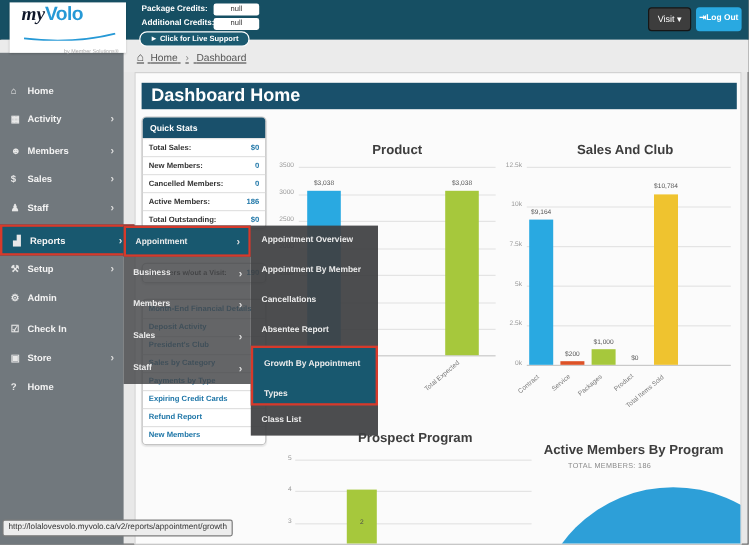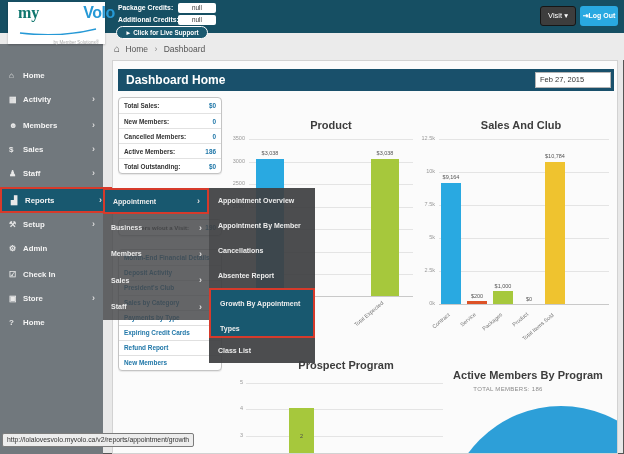--- a/index.html
+++ b/index.html
@@ -5,49 +5,49 @@
   html,body{margin:0;padding:0;background:#d8d8d8;}
   *{box-sizing:border-box;}
   #screen{position:relative;width:624px;height:454px;background:#e8e8e8;overflow:hidden;
     font-family:"Liberation Sans",sans-serif;outline:1px solid #555;outline-offset:-1px;}
   
   .topbar{position:absolute;left:0;top:0;width:624px;height:33px;background:#164f63;z-index:30;}
   .crumbstrip{position:absolute;left:0;top:33px;width:624px;height:27px;background:#ebebeb;z-index:5;}
   .logo{position:absolute;left:8px;top:2px;width:97px;height:42px;background:#fff;z-index:35;
     box-shadow:0 1px 2px rgba(0,0,0,.25);padding:3px 6px 0 10px;}
   .logo-line{font-size:16px;line-height:16px;white-space:nowrap;}
-  .logo-my{font-family:"Liberation Serif",serif;font-weight:bold;color:#0f766e;}
-  .logo-volo{font-weight:bold;color:#2699d6;letter-spacing:-.5px;margin-left:44px;}
+  .logo-my{font-family:"Liberation Serif",serif;font-style:italic;font-weight:bold;color:#0f172a;}
+  .logo-volo{font-weight:bold;color:#2699d6;letter-spacing:-.5px;}
   .logo-tag{font-size:4.5px;color:#aaa;text-align:right;margin-top:1px;}
   .tb-label{position:absolute;color:#fff;font-size:6.8px;font-weight:bold;z-index:31;}
   .tb-input{position:absolute;width:38px;height:10px;background:#fff;border-radius:2px;z-index:31;
     font-size:6.3px;color:#333;text-align:center;line-height:10px;}
   .livesupport{position:absolute;left:116px;top:26px;width:92px;height:13px;background:#1b5a70;
     border:1px solid #fff;border-radius:8px;color:#fff;font-size:6.3px;font-weight:bold;
     text-align:center;line-height:11px;z-index:36;}
   .btn-test{position:absolute;left:540px;top:6px;width:36px;height:20px;background:#3d3d3d;
     border:1px solid #161616;border-radius:3px;color:#fff;font-size:7.5px;text-align:center;
     line-height:18px;z-index:31;}
   .btn-logout{position:absolute;left:580px;top:6px;width:38px;height:20px;background:#29a9e1;
     border-radius:3px;color:#fff;font-size:7px;font-weight:bold;text-align:center;line-height:20px;z-index:31;}
-  .crumb{position:absolute;left:114px;top:43px;font-size:8.5px;color:#555;z-index:6;}
+  .crumb{position:absolute;left:114px;top:43px;font-size:8.5px;color:#555;z-index:6;text-decoration:underline;}
   .crumb .ic{font-size:10px;color:#444;margin-right:3px;}
   .crumb .sep{margin:0 4px;color:#888;}
   
   .sidebar{position:absolute;left:0;top:44px;width:103px;height:410px;background:#71787d;z-index:10;}
   .sb-item{position:absolute;left:0;width:103px;height:16px;display:flex;align-items:center;
     padding-left:9px;color:#f4f4f4;font-size:7.8px;font-weight:bold;}
   .sb-ic{width:14px;font-size:8px;color:#e8e8e8;}
   .sb-chev{position:absolute;right:8px;color:#dcdcdc;font-size:9px;}
   .sb-item.active{width:112px;height:26px;background:#18586f;border:2px solid #d63a2b;z-index:45;}
   
   .panel{position:absolute;left:112px;top:60px;width:506px;height:394px;background:#fbfbfb;
     border:1px solid #d2d2d2;overflow:hidden;z-index:1;}
   .titlebar{position:absolute;left:5px;top:8px;width:496px;height:22px;background:#19506b;}
-  .titlebar .t{color:#fff;font-size:12px;font-weight:bold;line-height:22px;padding-left:8px;}
+  .titlebar .t{color:#fff;font-size:15px;font-weight:bold;line-height:22px;padding-left:8px;}
   .datebox{position:absolute;left:417px;top:3px;width:76px;height:16px;background:#fff;
     border:1px solid #b5b5b5;font-size:7.5px;color:#333;line-height:14px;padding-left:4px;}
   .card{position:absolute;width:104px;background:#fff;border:1px solid #c4c4c4;border-radius:4px;
     box-shadow:0 1px 1px rgba(0,0,0,.08);}
   .card-h{height:17px;background:#19506b;border-radius:3px 3px 0 0;color:#fff;font-size:7.2px;
     font-weight:bold;line-height:17px;padding-left:6px;}
   .qs-row{display:flex;justify-content:space-between;height:15px;align-items:center;
     padding:0 5px;border-top:1px solid #e2e2e2;}
   .qs-row:first-of-type{border-top:none;}
   .qs-l{font-size:6.4px;font-weight:bold;color:#333;}
@@ -168,24 +168,24 @@
       </div>
     <div class="sb-item" style="top:270px;">
       <span class="sb-ic">?</span>
       <span>Home</span>
       </div>
   </div>
 
   <div class="panel">
     <div class="titlebar">
       <div class="t">Dashboard Home</div>
-      <div class="datebox">Feb 27, 2015</div>
     </div>
 
     <div class="card" style="left:5px;top:36px;">
+      <div class="card-h">Quick Stats</div>
       <div class="qs-row">
         <span class="qs-l">Total Sales:</span>
         <span class="qs-v">$0</span>
         </div>
       <div class="qs-row">
         <span class="qs-l">New Members:</span>
         <span class="qs-v">0</span>
         </div>
       <div class="qs-row">
         <span class="qs-l">Cancelled Members:</span>

